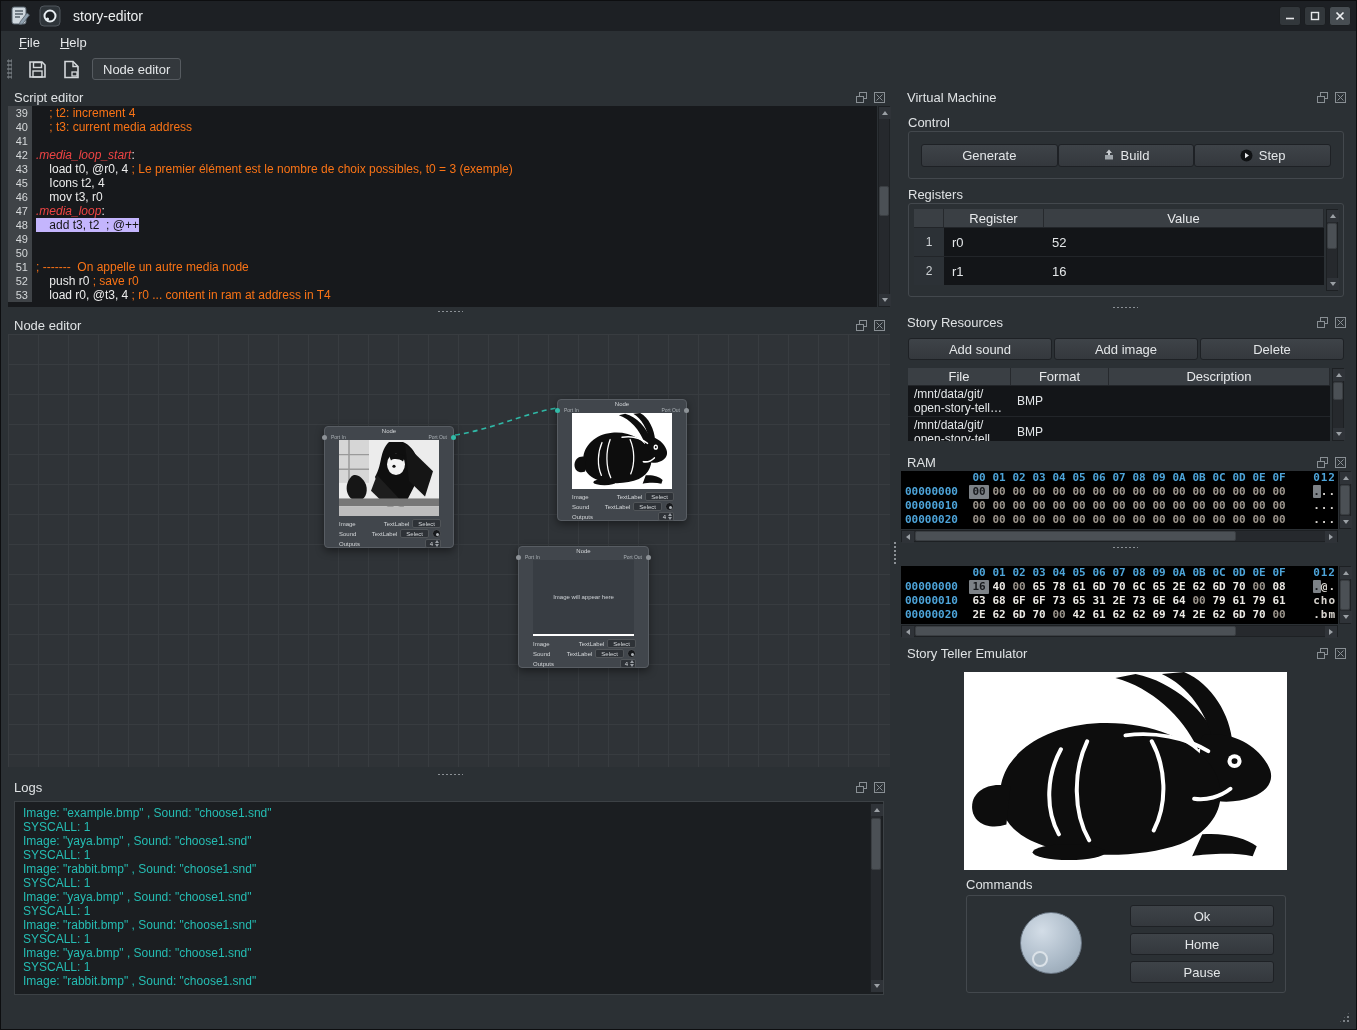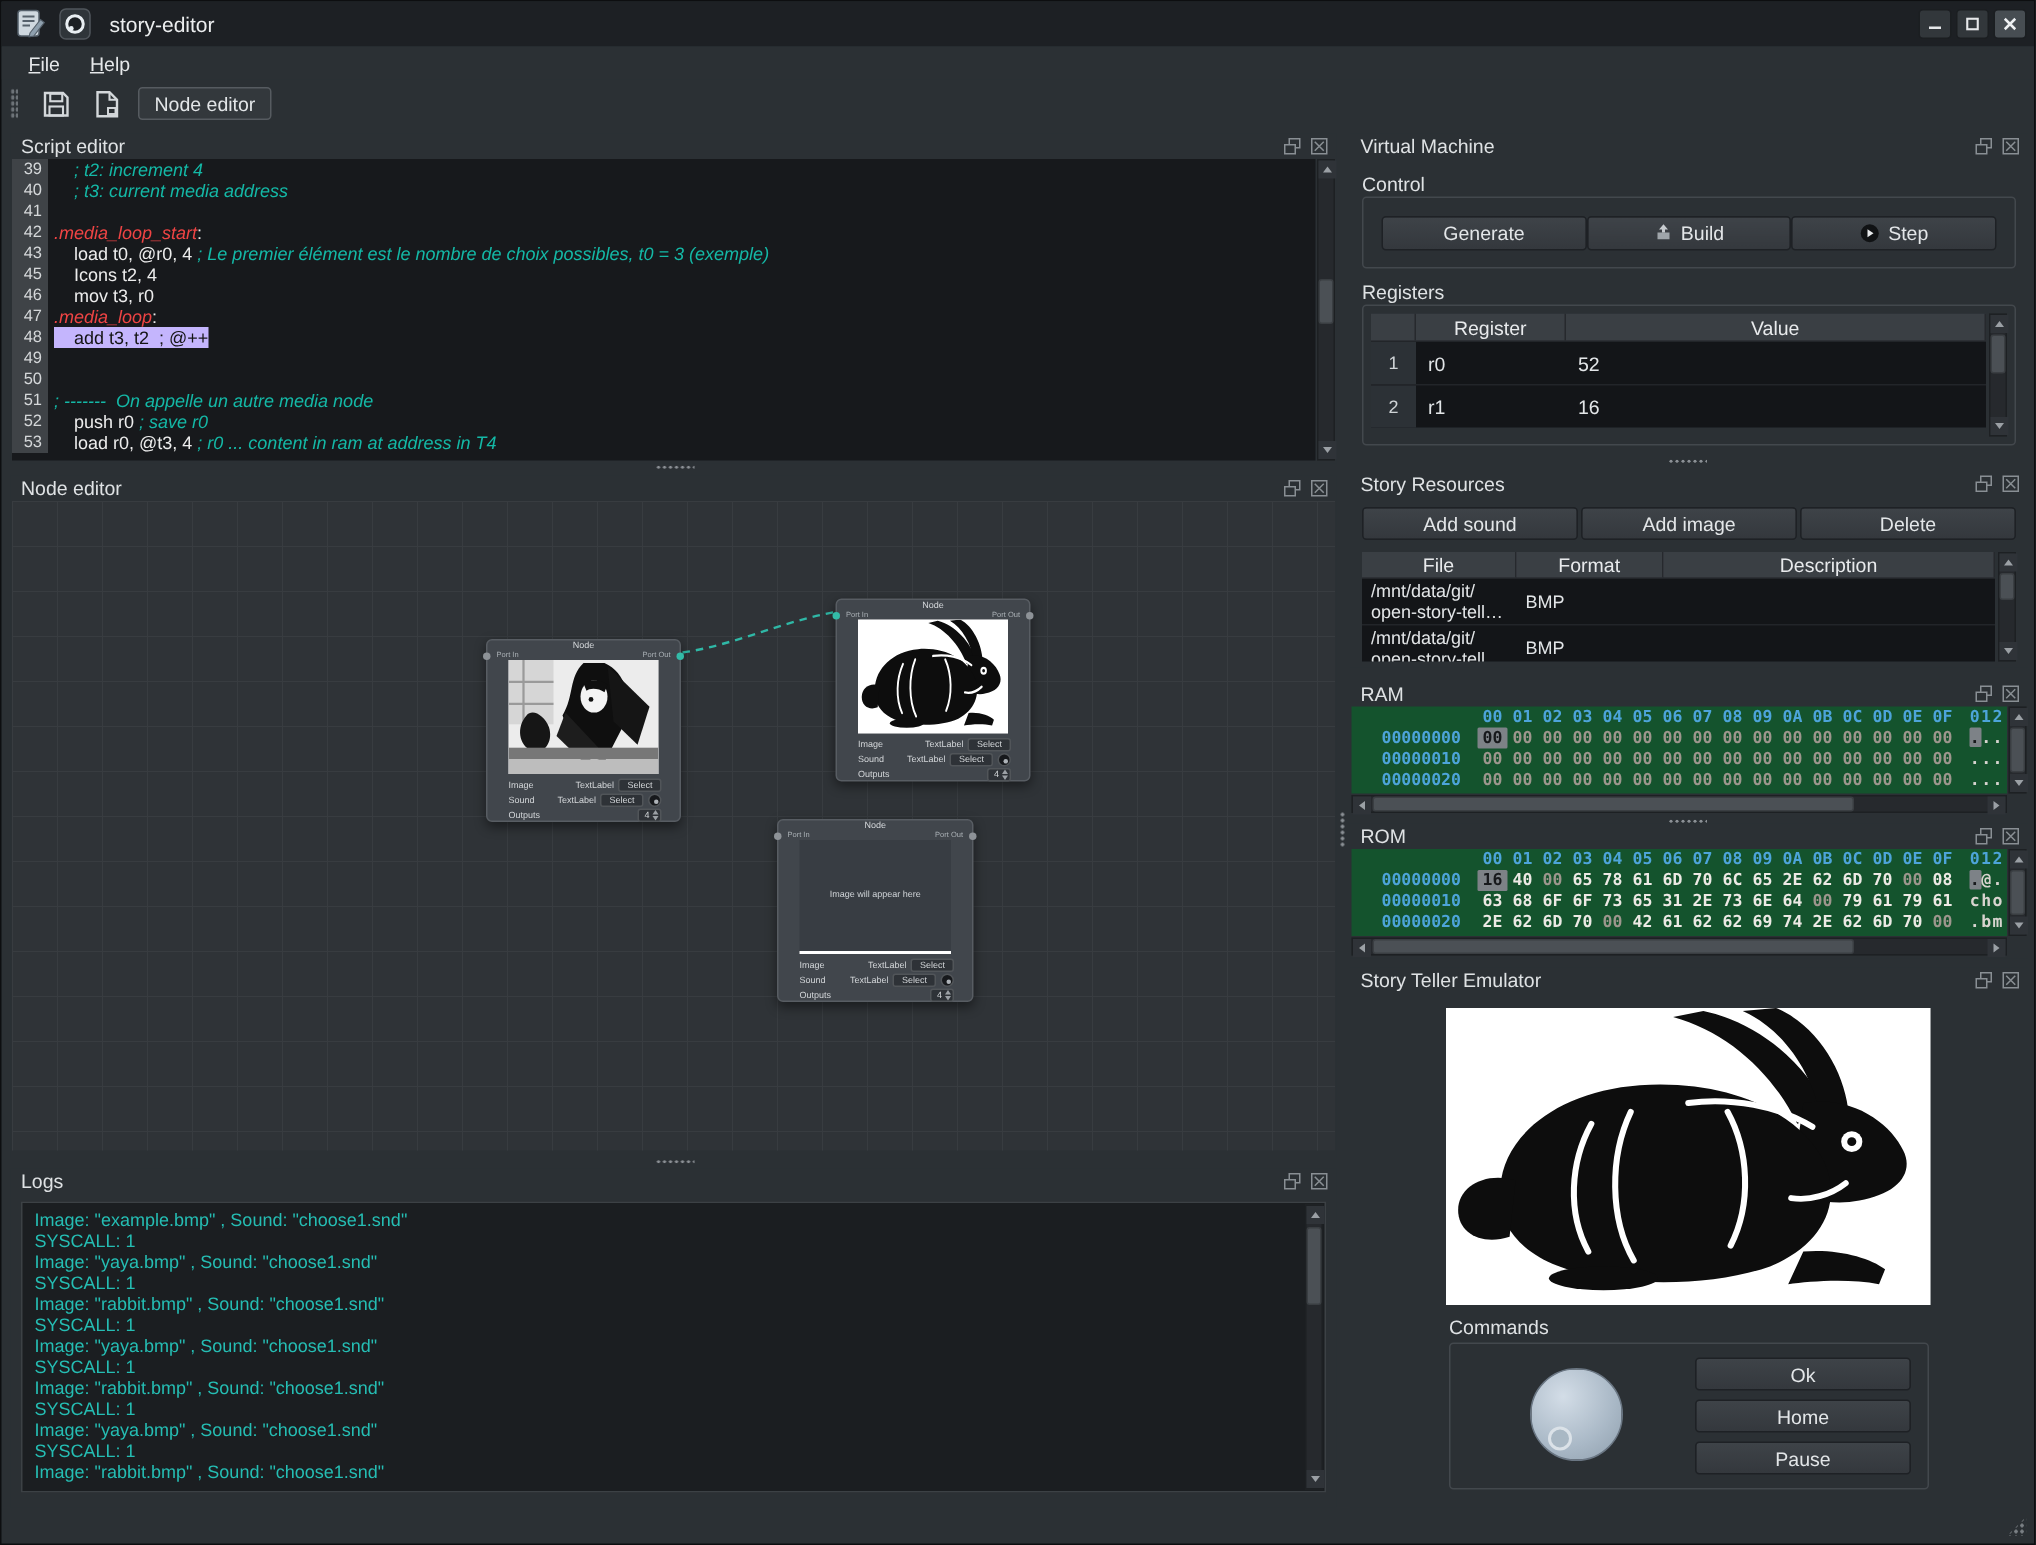--- a/index.html
+++ b/index.html
@@ -46,21 +46,21 @@
 
   
   .hsplit{position:absolute;width:26px;height:3px;background-image:radial-gradient(#8b9095 1px,transparent 1.3px);background-size:4px 3px}
   .vhandle{position:absolute;width:4px;height:24px;background-image:radial-gradient(#8b9095 1px,transparent 1.3px);background-size:4px 4px}
 
   
   .code-area{position:absolute;left:1px;right:14px;top:17px;bottom:2px;background:#17191c;overflow:hidden}
   .cline{display:flex;height:14px;line-height:14px;white-space:pre}
   .lnum{flex:0 0 24px;background:#3f4347;color:#d4d7d9;font-size:11px;text-align:right;padding-right:4px}
   .ltext{padding-left:4px;font-size:12px;color:#ececec}
-  .c-comment{color:#14b8a6;font-style:italic}
+  .c-comment{color:#f97316;}
   .c-label{color:#ef4444;font-style:italic}
   .c-code{color:#ececec}
   .c-hl{background:#c4b5fd;color:#141414}
 
   
   .node-canvas{position:absolute;left:1px;right:1px;top:17px;bottom:5px;overflow:hidden;background-color:#2f3337;
     background-image:linear-gradient(#383c40 1px,transparent 1px),linear-gradient(90deg,#383c40 1px,transparent 1px);background-size:30px 30px}
   .node{position:absolute;background:#41464c;border:1px solid #585d63;border-radius:4px;box-shadow:0 3px 8px rgba(0,0,0,.45)}
   .ntitle{font-size:6px;text-align:center;color:#d3d6d9;height:9px;line-height:9px}
   .nport{position:absolute;font-size:5px;color:#aab0b5;top:7px}
@@ -90,21 +90,21 @@
   .rhead{display:flex;height:18px}
   .rh{background:#3a3f44;border-right:1px solid #26292d;color:#e8eaec;font-size:13px;display:flex;align-items:center;justify-content:center}
   .rcorner{flex:0 0 30px;background:#3a3f44;border-right:1px solid #26292d}
   .rrow{display:flex;height:29px;background:#131518;border-top:1px solid #222529}
   .rnum{flex:0 0 30px;background:#2c3136;color:#cfd3d6;font-size:12px;display:flex;align-items:center;justify-content:center}
   .rreg,.rval{color:#e3e6e8;font-size:13px;display:flex;align-items:center;padding-left:8px}
   .resrow{display:flex;background:#131518;border-top:1px solid #222529}
   .rescell{color:#e3e6e8;font-size:12px;line-height:14px;padding:1px 0 1px 6px}
 
   
-  .hexwrap{position:absolute;left:1px;right:14px;top:17px;height:58px;overflow:hidden;background:#14532d;padding-left:20px}
+  .hexwrap{position:absolute;left:1px;right:14px;top:17px;height:58px;overflow:hidden;background:#000000;padding-left:4px}
   .hexrow{display:flex;height:14px;line-height:14px;font-family:"DejaVu Sans Mono",monospace;font-weight:bold;font-size:11px}
   .hexaddr{flex:0 0 64px;color:#4da4d9}
   .hexbyte{flex:0 0 20px;text-align:center;color:#9d968d}
   .hexbyte.bright{color:#ece9e4}
   .hexcolhdr{color:#4da4d9}
   .hexascii{margin-left:auto;margin-right:2px;color:#d8d4cf;letter-spacing:1px;white-space:pre}
   .hexascii.hexcolhdr{color:#4da4d9}
   .hexrow .sel{background:#7d8287;color:#17191c;border-radius:1px}
 
   
@@ -643,30 +643,20 @@
       <div style="flex:1;position:relative">
           <div class="thumb" style="position:absolute;top:0;bottom:0;left:1px;width:78%"></div>
         </div>
       <div class="arr a-rt"></div>
     </div>
   </div>
   <div class="hsplit" style="left:1111px;top:545px"></div>
   <div class="vhandle" style="left:892px;top:540px"></div>
 
   <div class="panel" style="left:899px;top:548px;width:452px;height:90px">
-    <div class="phead">
-      <span>ROM</span>
-        <span class="sp"></span>
-      <svg class="picon">
-          <use href="#sym-float"></use>
-        </svg>
-      <svg class="picon">
-          <use href="#sym-close"></use>
-        </svg>
-    </div>
     <div class="hexwrap" id="rom-hex">
         <div class="hexrow">
           <span class="hexaddr"></span>
           <span class="hexbyte hexcolhdr">00</span>
           <span class="hexbyte hexcolhdr">01</span>
           <span class="hexbyte hexcolhdr">02</span>
           <span class="hexbyte hexcolhdr">03</span>
           <span class="hexbyte hexcolhdr">04</span>
           <span class="hexbyte hexcolhdr">05</span>
           <span class="hexbyte hexcolhdr">06</span>

